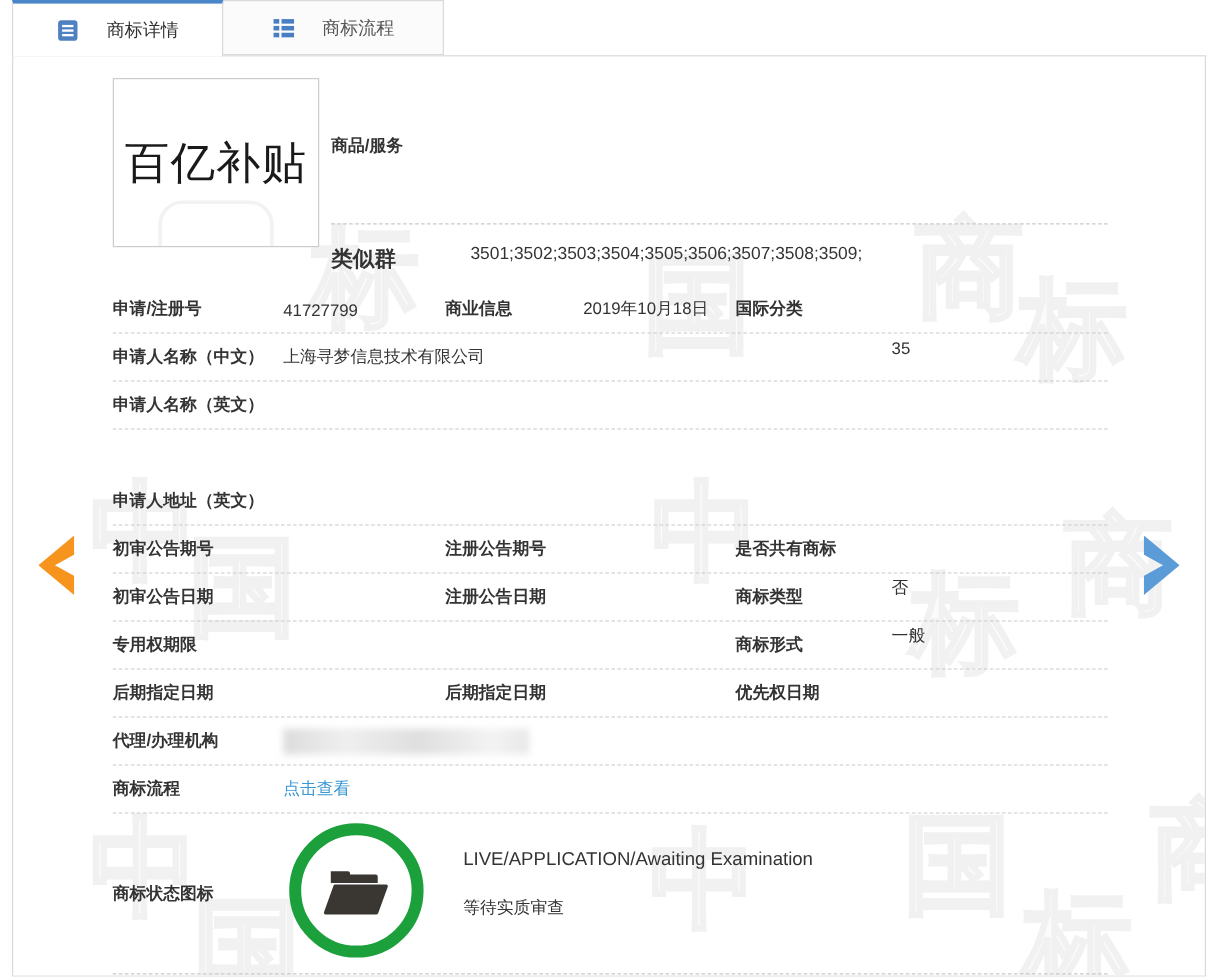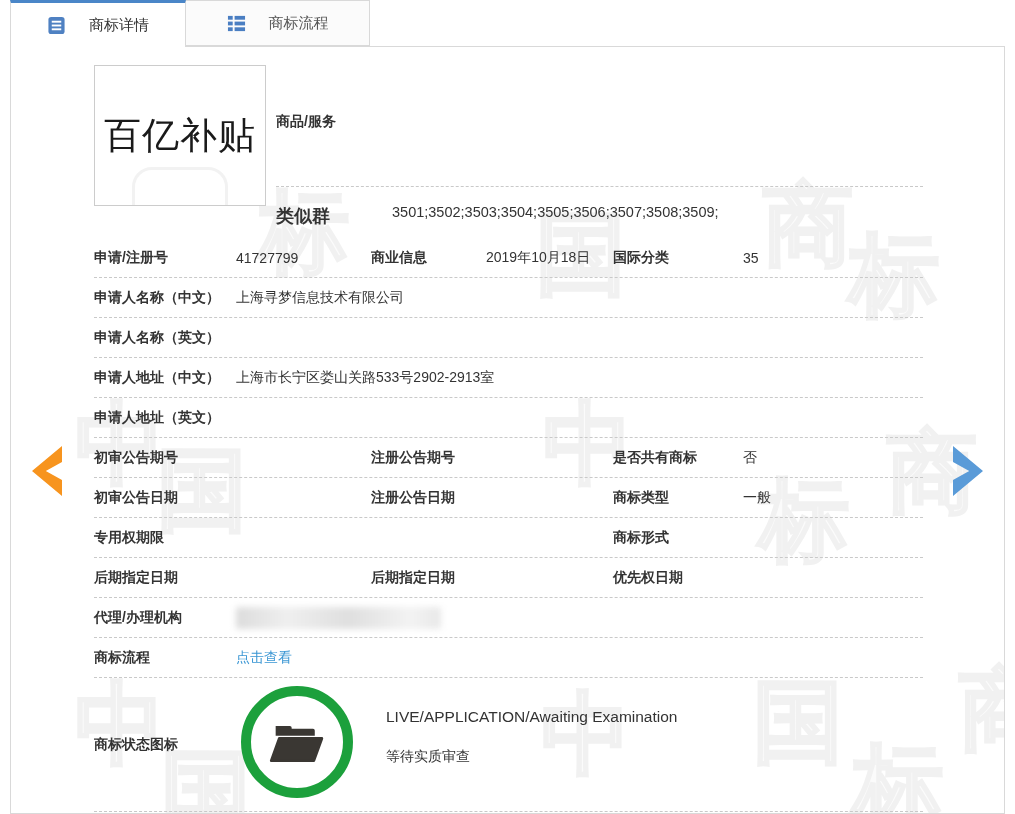--- a/index.html
+++ b/index.html
@@ -34,21 +34,21 @@
   .goods-label { position:absolute; left:265px; top:66px; font-weight:bold; font-size:14px; z-index:2; }
   .goods-text { position:absolute; left:376px; top:18px; width:537px; font-size:14.5px; line-height:39px; z-index:2; }
   .sep-goods { position:absolute; left:265px; top:139px; width:647px; border-bottom:1px dashed #c9c9c9; z-index:1; }
   .similar-label { position:absolute; left:265px; top:157px; font-weight:bold; font-size:18px; z-index:2; }
   .similar-value { position:absolute; left:381px; top:157px; font-size:14.5px; z-index:2; }
 
   
   .row { position:absolute; left:83px; width:829px; height:40px; border-bottom:1px dashed #c9c9c9; z-index:2; }
   .row span { position:absolute; top:50%; transform:translateY(-50%); white-space:nowrap; font-size:14px; }
   .lb { font-weight:bold; color:#333; }
-  .c1 { left:0; } .c2 { left:142px; } .c3 { left:277px; } .c4 { left:392px; } .c5 { left:519px; } .c6 { left:649px; }
+  .c1 { left:0; } .c2 { left:142px; } .c3 { left:277px; } .c4 { left:392px; } .c5 { left:519px; } .c6 { left:649px;margin-top:32px; }
   .r1 { top:191px; } .r2 { top:231px; } .r3 { top:271px; } .r4 { top:311px; } .r5 { top:351px; }
   .r6 { top:391px; } .r7 { top:431px; } .r8 { top:471px; } .r9 { top:511px; } .r10 { top:551px; }
   .r11 { top:591px; } .r12 { top:631px; height:134px; }
 
   .link { color:#3a96d4; cursor:pointer; text-decoration:none; }
 
   .blurred { position:absolute; left:142px; top:50%; transform:translateY(-50%); width:205px; height:22px;
              background:linear-gradient(90deg,#dcdcdc,#efefef 25%,#dfdfdf 55%,#f3f3f3 85%,#e8e8e8);
              filter:blur(3px); border-radius:2px; }
 
@@ -132,24 +132,20 @@
     </div>
 
     <div class="row r2">
       <span class="lb c1">申请人名称（中文）</span>
       <span class="c2">上海寻梦信息技术有限公司</span>
     </div>
     <div class="row r3">
       <span class="lb c1">申请人名称（英文）</span>
       <span class="c2"></span>
     </div>
-    <div class="row r4">
-      <span class="lb c1">申请人地址（中文）</span>
-      <span class="c2">上海市长宁区娄山关路533号2902-2913室</span>
-    </div>
     <div class="row r5">
       <span class="lb c1">申请人地址（英文）</span>
       <span class="c2"></span>
     </div>
 
     <div class="row r6">
       <span class="lb c1">初审公告期号</span>
       <span class="lb c3">注册公告期号</span>
       <span class="lb c5">是否共有商标</span>
       <span class="c6">否</span>

